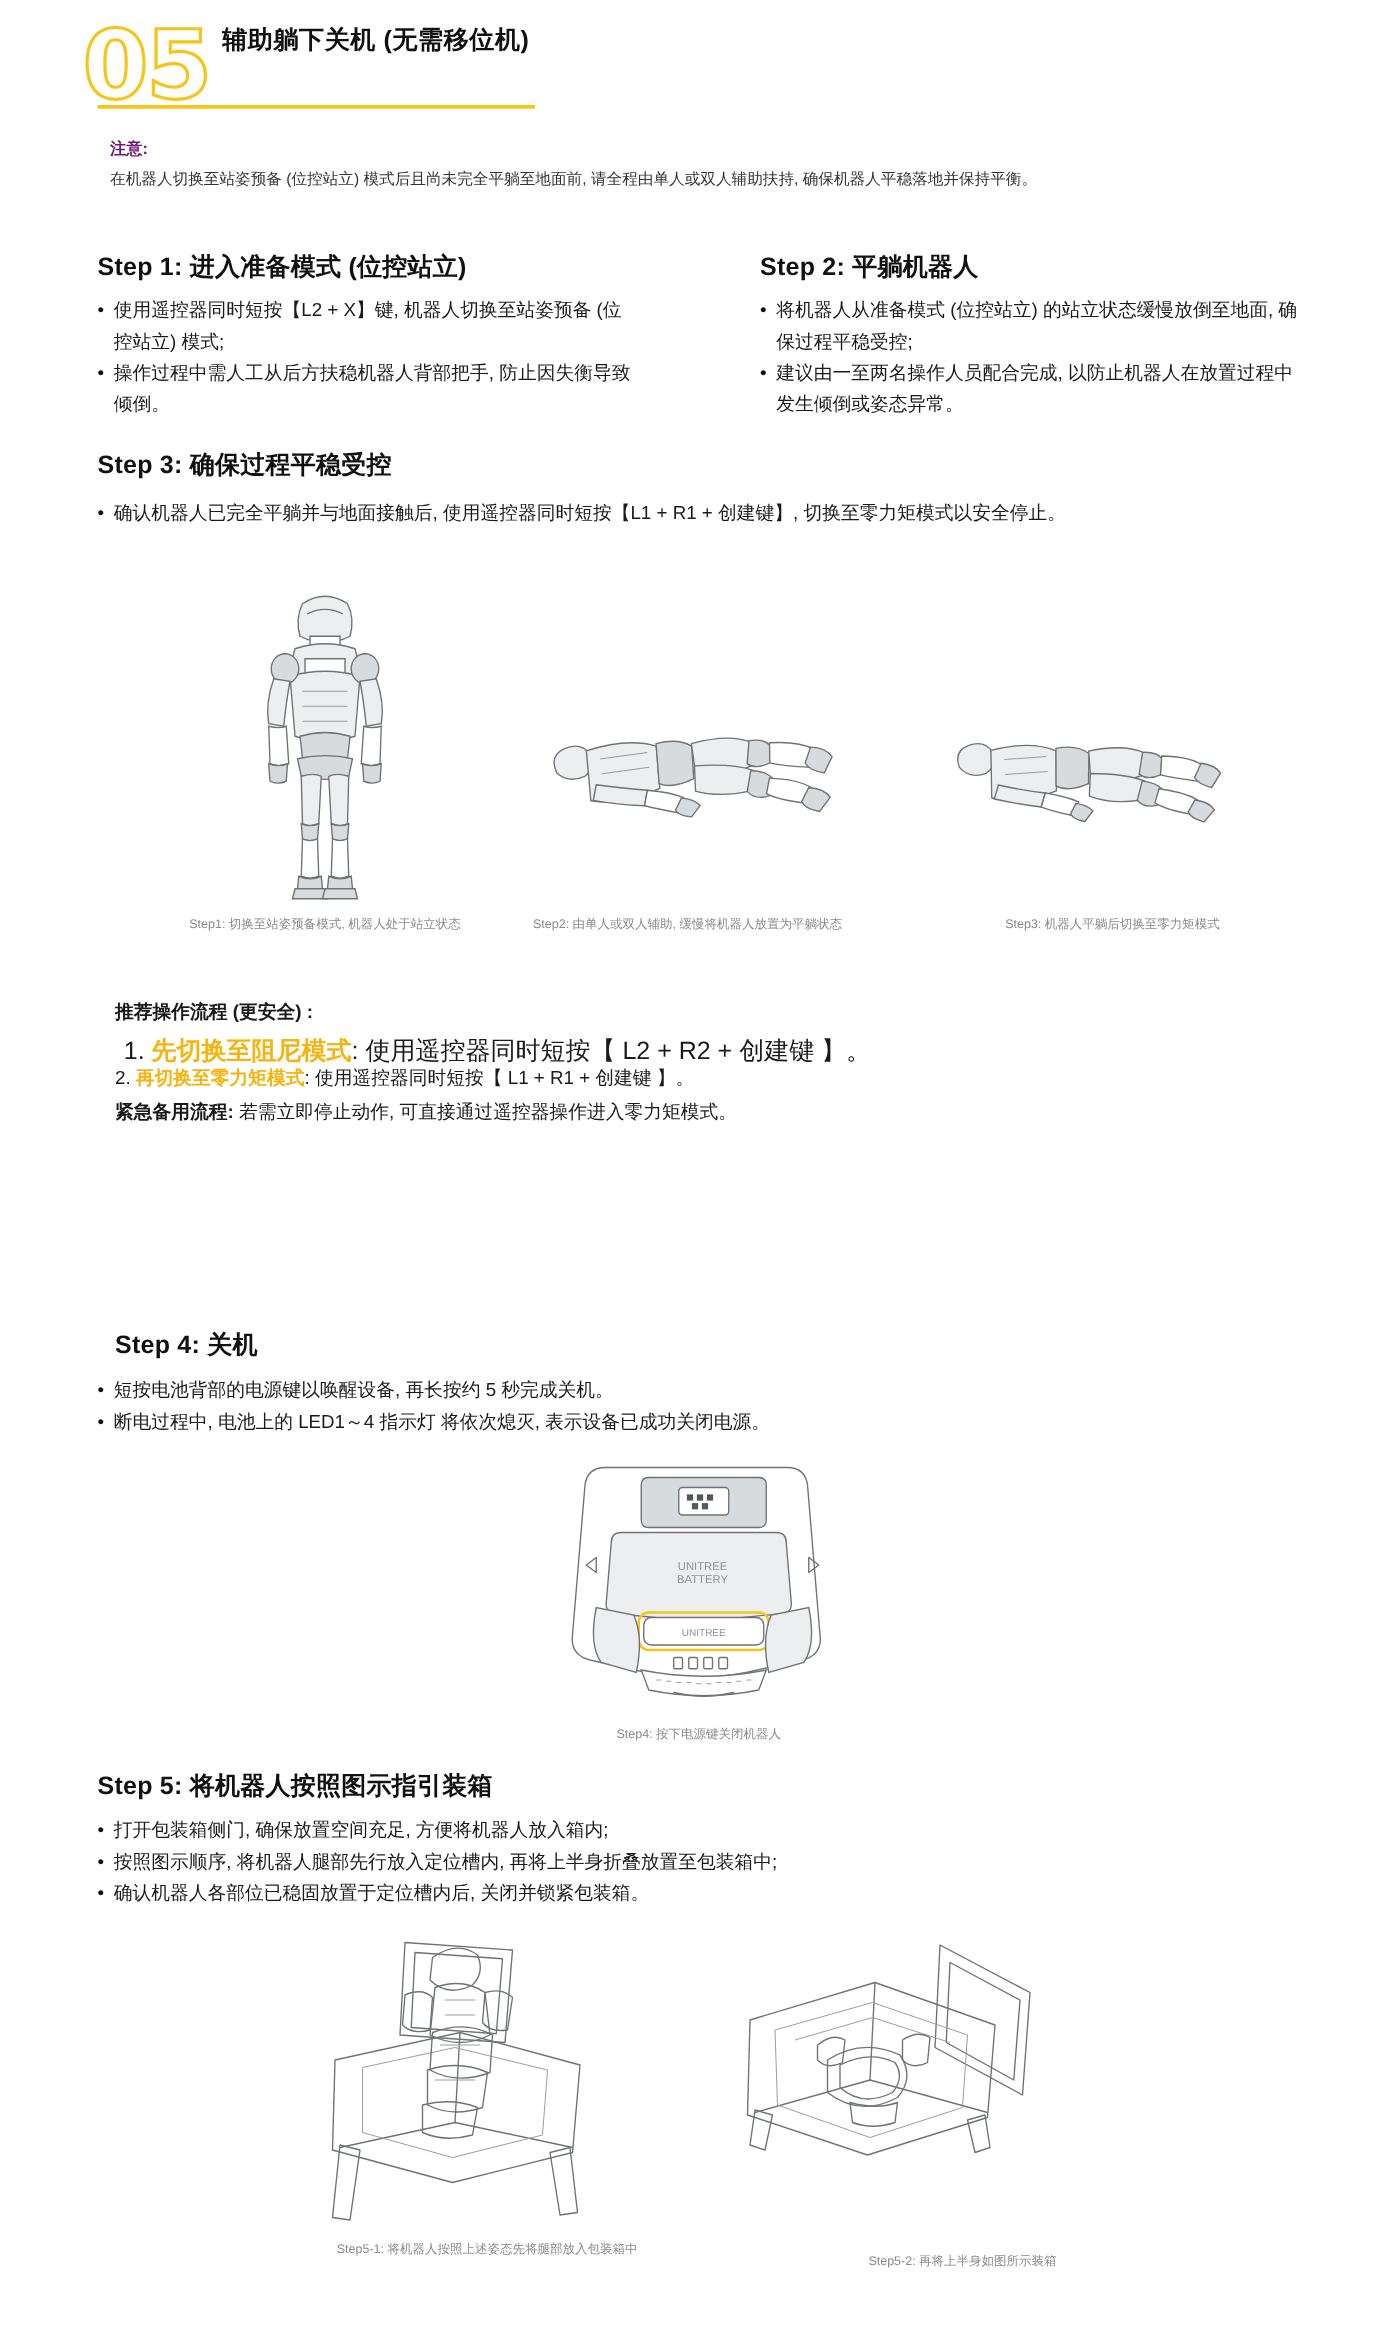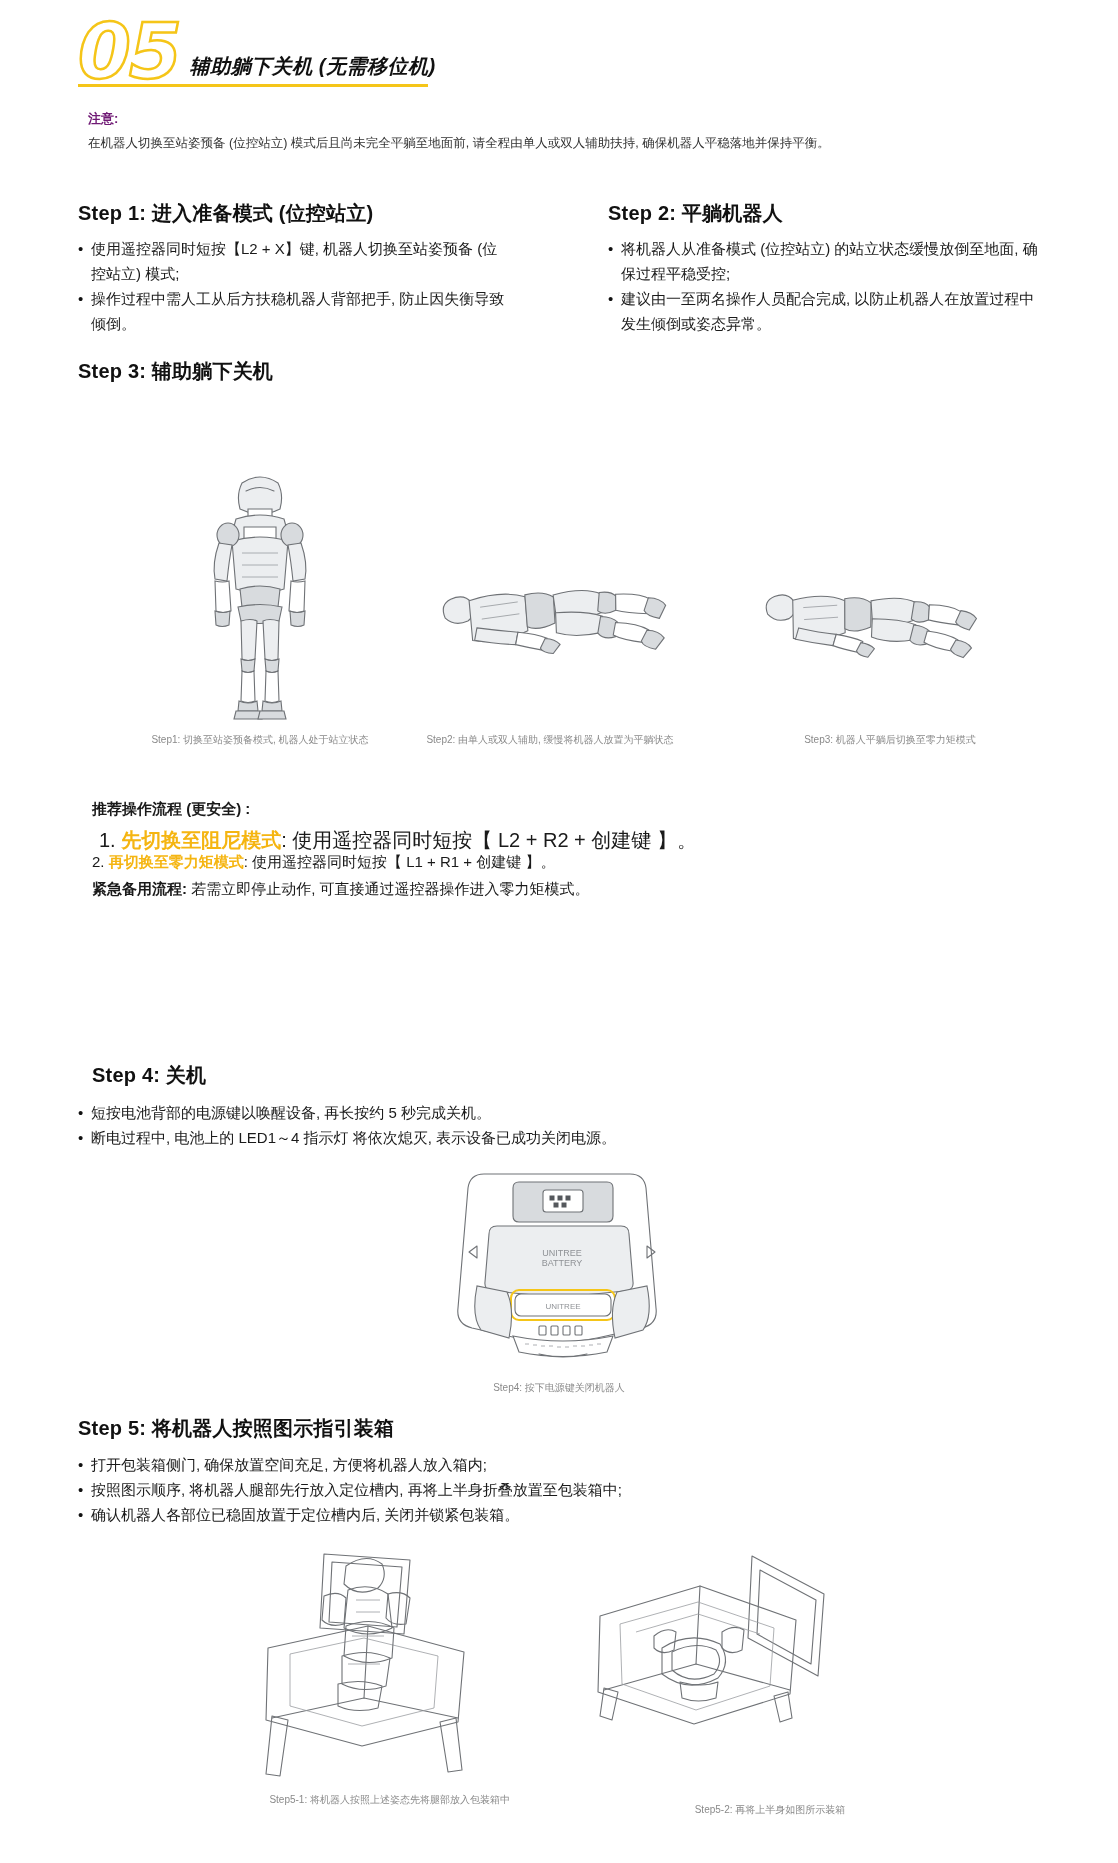--- a/index.html
+++ b/index.html
@@ -14,25 +14,23 @@
   .page{
     position:relative;
     width:1118px;
     height:1863px;
     overflow:hidden;
   }
 
   
   .header{
     position:absolute;
-    left:78px;
+    left:66px;
     top:18px;
     display:flex;
-    align-items:flex-end;
-    font-style:italic;
   }
   .big-num{
     font-size:76px;
     line-height:68px;
     font-weight:700;
     color:#ffffff;
     -webkit-text-stroke:2.5px #f5c518;
     letter-spacing:-2px;
     font-family:"DejaVu Sans",sans-serif;
   }
@@ -161,21 +159,24 @@
     <div class="bullet-line">使用遥控器同时短按【L2 + X】键, 机器人切换至站姿预备 (位控站立) 模式;</div>
     <div class="bullet-line">操作过程中需人工从后方扶稳机器人背部把手, 防止因失衡导致倾倒。</div>
   </div>
 
   <div class="step-h" id="s2-h">Step 2: 平躺机器人</div>
   <div class="body-text" id="s2-b">
     <div class="bullet-line">将机器人从准备模式 (位控站立) 的站立状态缓慢放倒至地面, 确保过程平稳受控;</div>
     <div class="bullet-line">建议由一至两名操作人员配合完成, 以防止机器人在放置过程中发生倾倒或姿态异常。</div>
   </div>
 
-  <div class="step-h" id="s3-h">Step 3: 辅助躺下关机</div>
+  <div class="step-h" id="s3-h">Step 3: 确保过程平稳受控</div>
+  <div class="body-text" id="s3-b">
+    <div class="bullet-line">确认机器人已完全平躺并与地面接触后, 使用遥控器同时短按【L1 + R1 + 创建键】, 切换至零力矩模式以安全停止。</div>
+  </div>
 
   <div class="fig" style="left:170px; top:465px;">
     <svg width="180" height="260" viewBox="0 0 180 260">
 
       <path class="fillg" d="M72 18 q18 -12 36 0 q6 12 2 26 q-20 10 -40 0 q-4 -14 2 -26 z"></path>
       <path class="ln" d="M76 26 q14 -7 28 0"></path>
       <path class="fillw" d="M78 44 h24 v10 h-24 z"></path>
 
       <path class="fillg" d="M66 54 q24 -8 48 0 l6 22 q-30 10 -60 0 z"></path>
       <path class="fillw" d="M74 62 h32 v12 h-32 z"></path>

